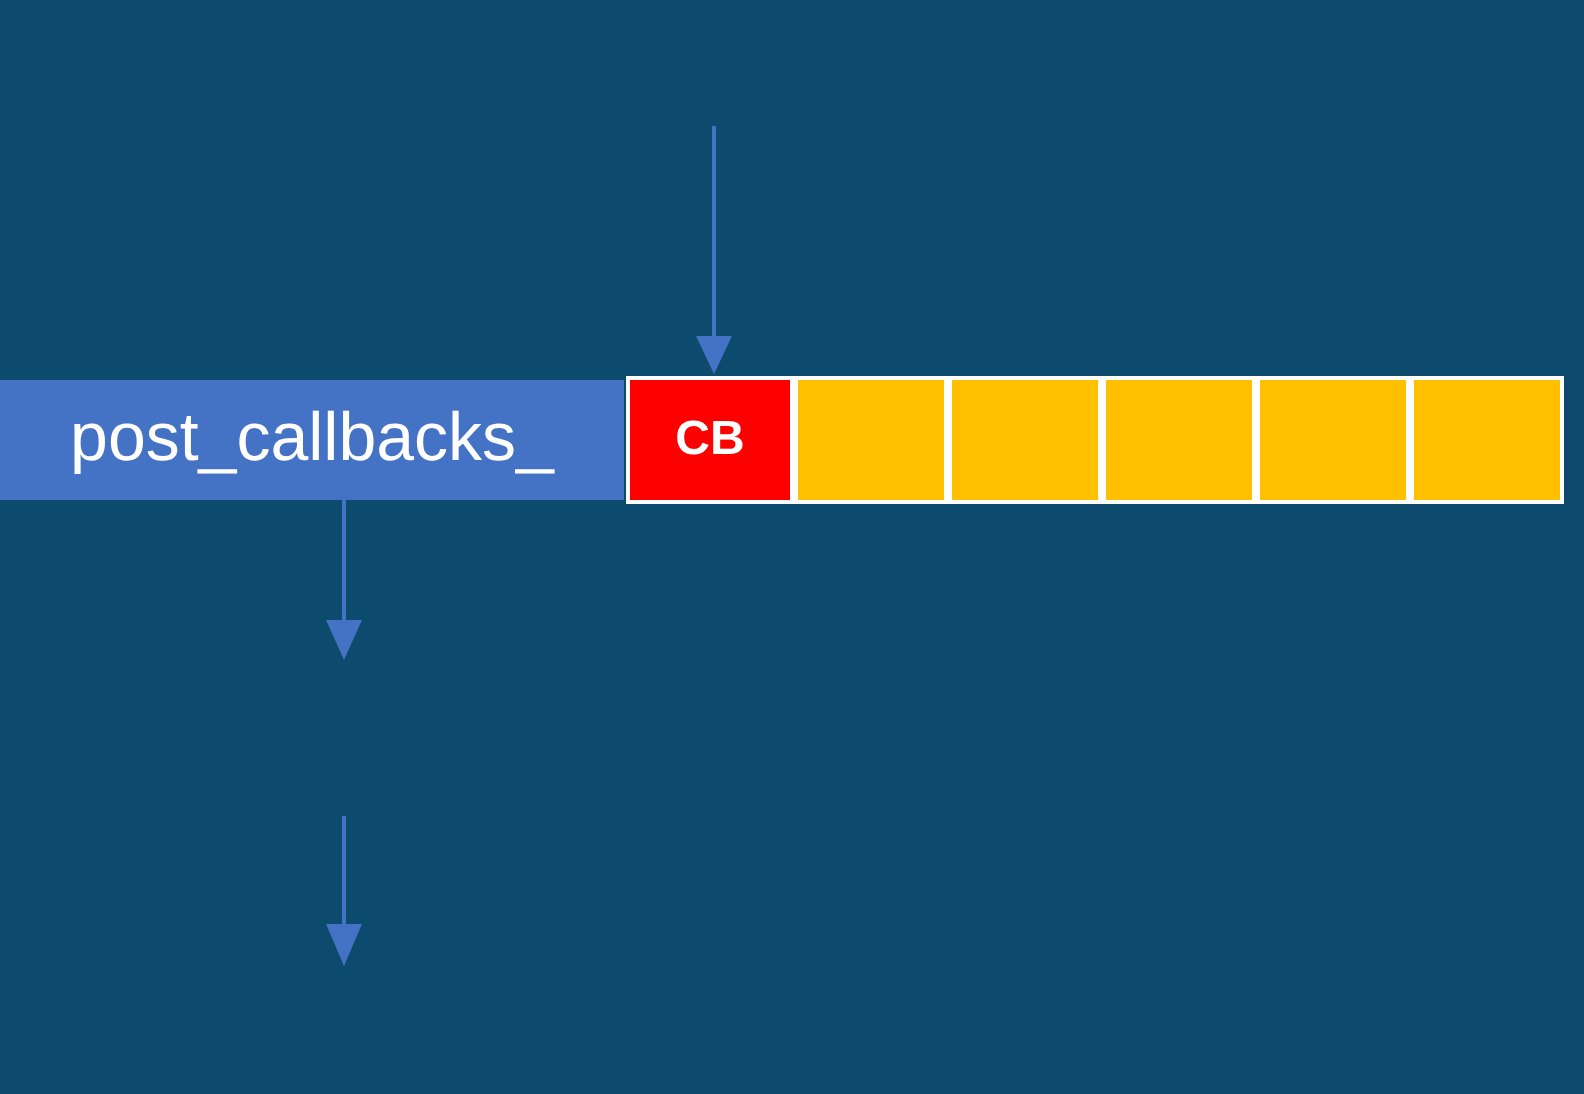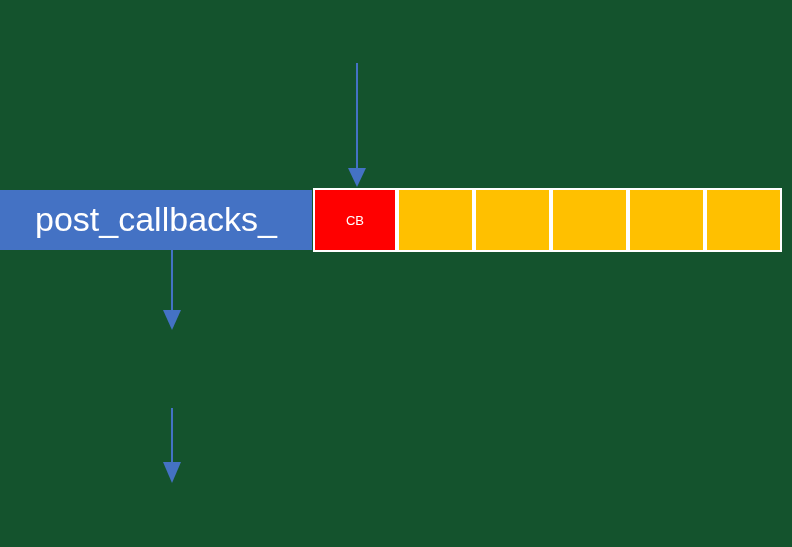--- a/index.html
+++ b/index.html
@@ -5,21 +5,21 @@
 <style>
   html, body {
     margin: 0;
     padding: 0;
     background: #000000;
   }
   #canvas {
     position: relative;
     width: 792px;
     height: 547px;
-    background: #14532d;
+    background: #0c4a6e;
     overflow: hidden;
     font-family: "Liberation Sans", sans-serif;
   }
 
   
   .label-block {
     position: absolute;
     left: 0px;
     top: 190px;
     width: 312px;
@@ -47,22 +47,23 @@
     height: 64px;
     background: #FF0000;
     border: 2px solid #FFFFFF;
     box-sizing: border-box;
     display: flex;
     align-items: center;
     justify-content: center;
   }
   .cb-text {
     color: #FFFFFF;
-    font-size: 13px;
+    font-size: 24px;
     line-height: 1;
+    font-weight: bold;
   }
 
   .slot-row {
     position: absolute;
     left: 397px;
     top: 188px;
     width: 385px;
     height: 64px;
     display: flex;
     box-sizing: border-box;

